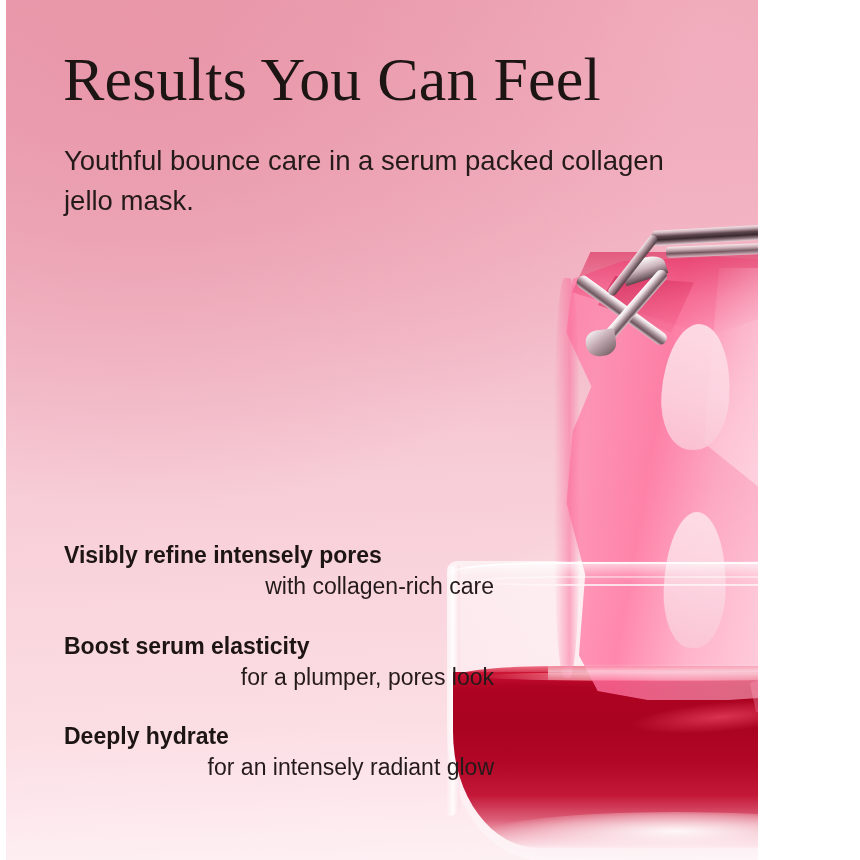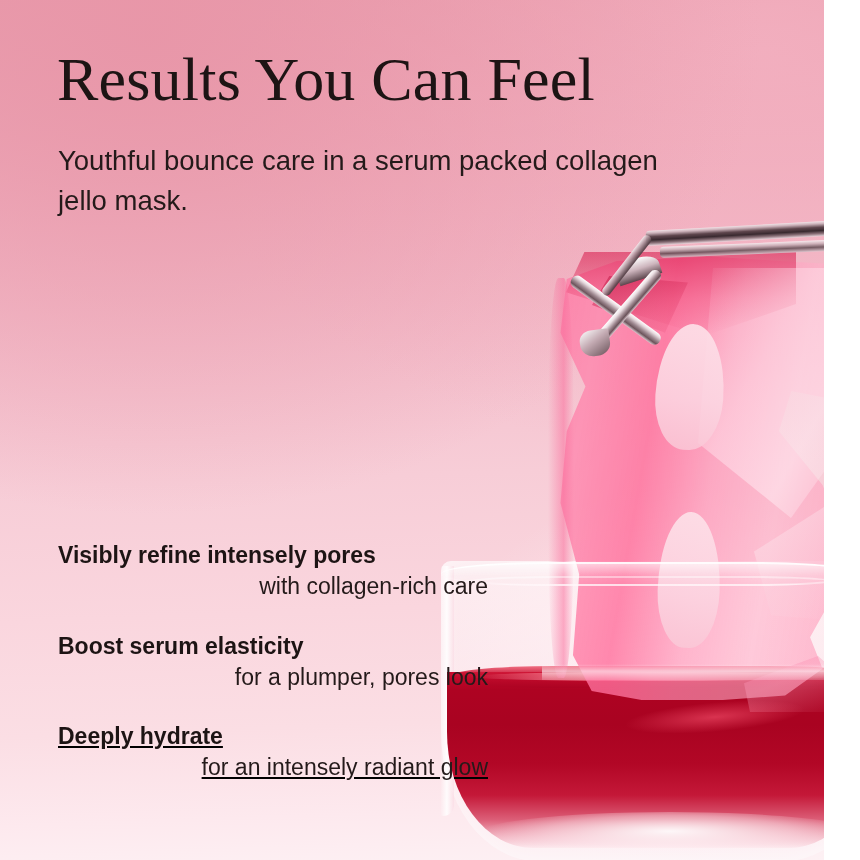--- a/index.html
+++ b/index.html
@@ -7,37 +7,38 @@
     margin: 0;
     padding: 0;
     background: #ffffff;
   }
   body {
     font-family: "Liberation Sans", "DejaVu Sans", sans-serif;
   }
 
   #ad-card {
     position: relative;
-    width: 824px;
+    width: 752px;
     height: 860px;
     overflow: hidden;
     
     background:
       radial-gradient(120% 90% at 18% 4%, rgba(232,150,168,0.95) 0%, rgba(232,150,168,0.0) 62%),
       radial-gradient(120% 80% at 92% 6%, rgba(243,176,192,0.85) 0%, rgba(243,176,192,0.0) 60%),
       linear-gradient(178deg,
         #e99dad 0%,
         #eda7b7 12%,
         #f1b4c3 26%,
         #f4c0cd 40%,
         #f7cdd7 55%,
         #fad6de 70%,
         #fbdee4 83%,
         #fde9ee 93%,
         #fdf1f4 100%);
+    margin-left: 6px;
   }
 
   
   .photo-layer {
     position: absolute;
     inset: 0;
     pointer-events: none;
   }
 
   
@@ -442,21 +443,21 @@
     left: 58px;
     top: 541px;
     width: 430px;
     margin: 0;
     padding: 0;
     list-style: none;
   }
   .benefit-item {
     margin: 0 0 30px 0;
   }
-  .benefit-item:last-child { margin-bottom: 0; text-decoration: underline; }
+  .benefit-item:last-child { margin-bottom: 0; }
   .benefit-title {
     display: block;
     font-size: 23px;
     font-weight: 700;
     line-height: 1.30;
     color: #1d1414;
   }
   .benefit-sub {
     display: block;
     font-size: 23px;

